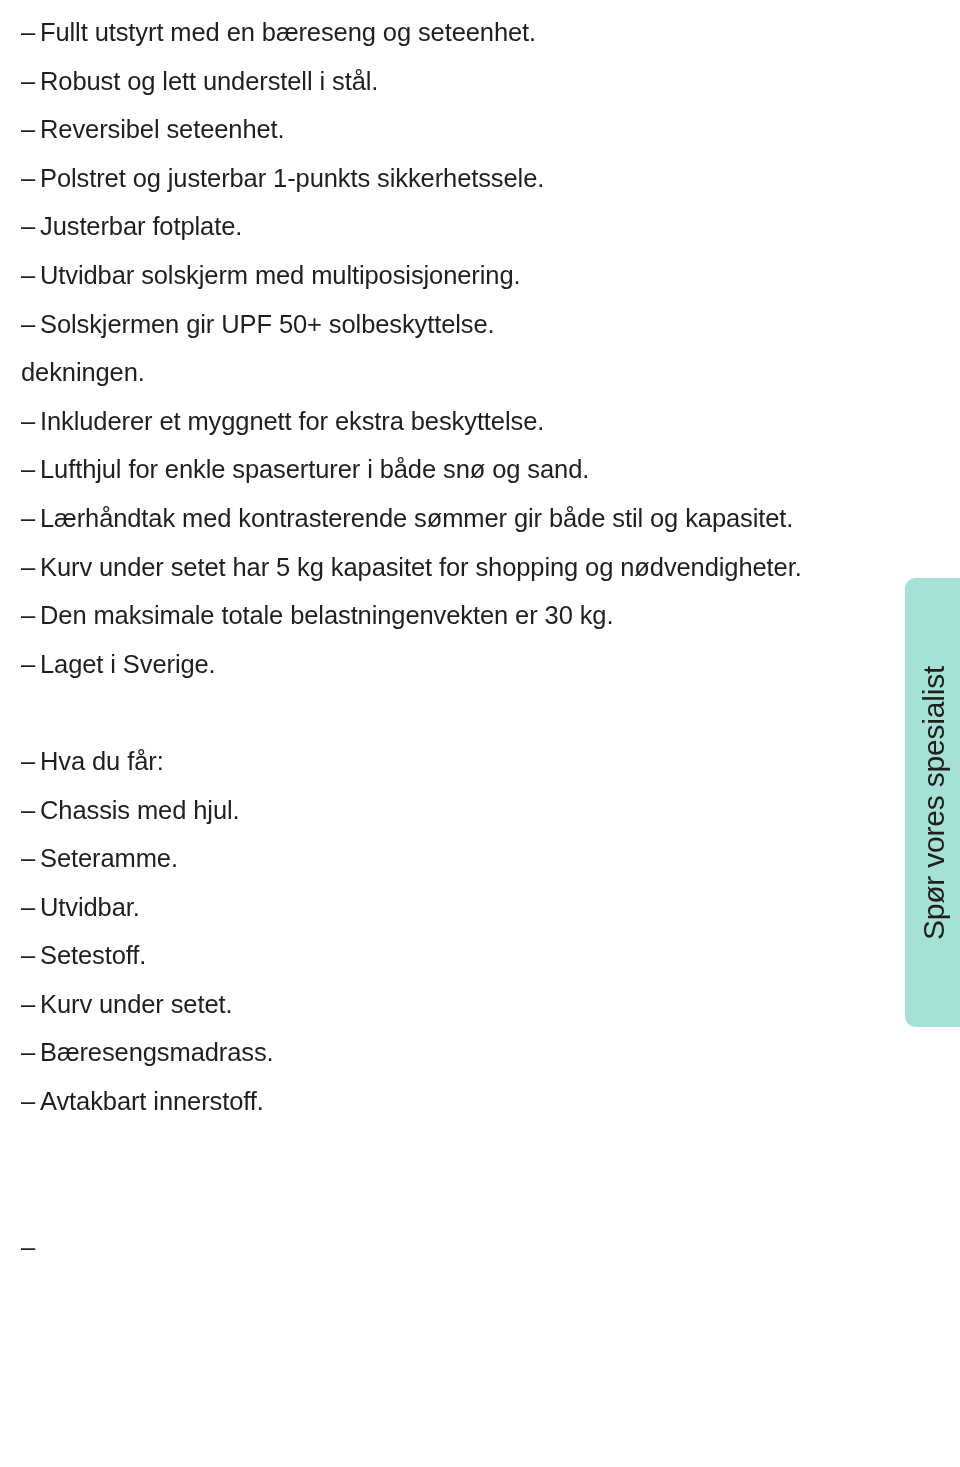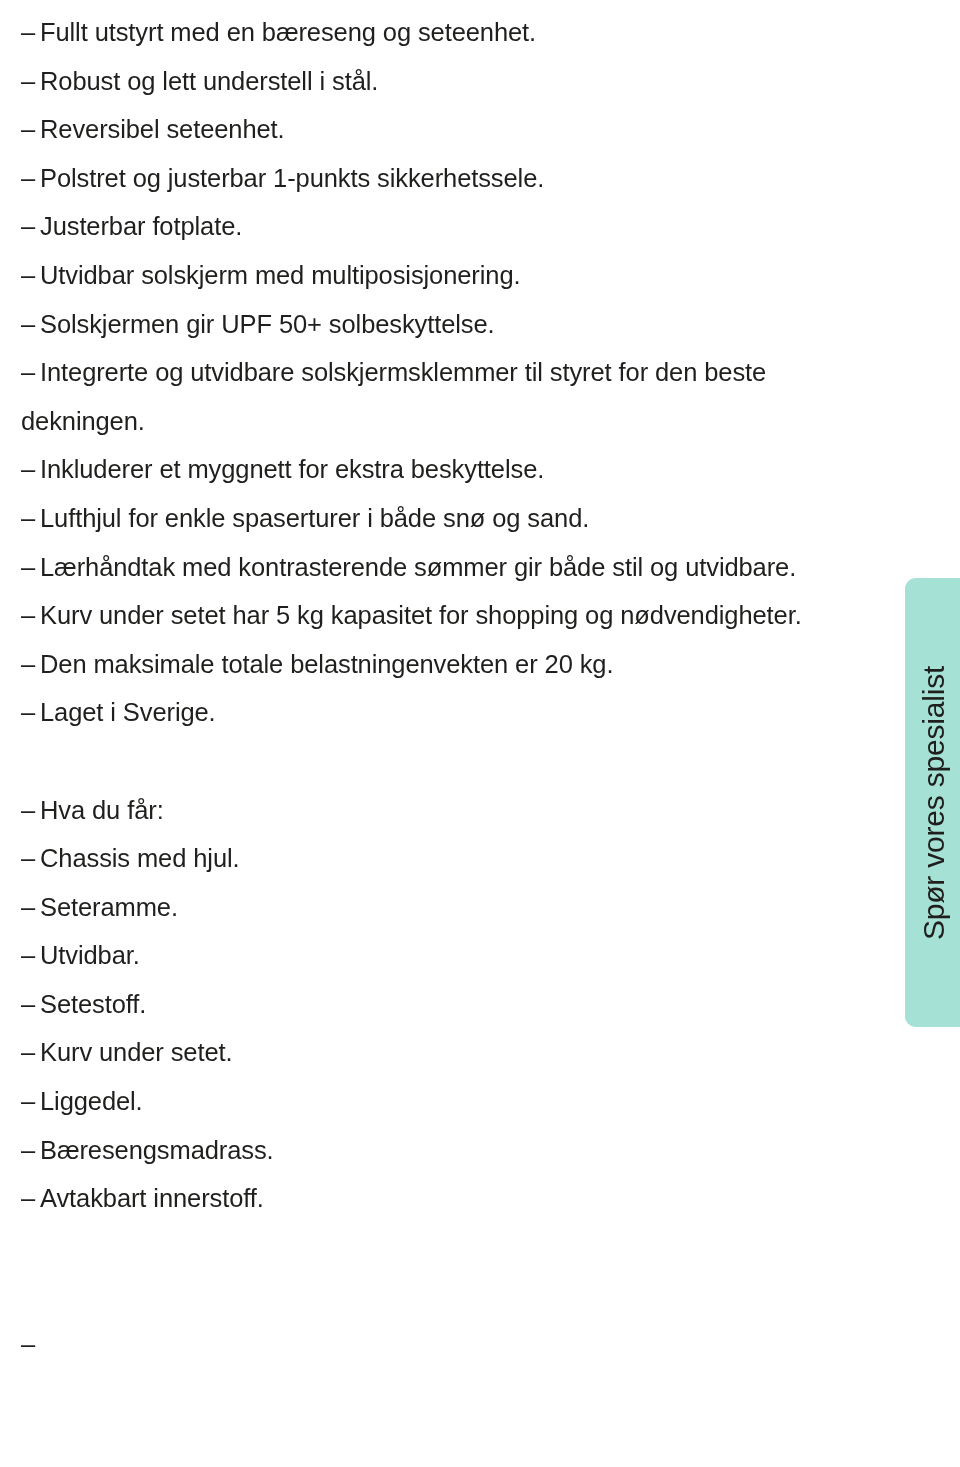--- a/index.html
+++ b/index.html
@@ -91,36 +91,34 @@
 <div id="product-spec-sheet">
 
   <ul class="spec-list" id="spec-list">
       <li class="spec-line"><span class="marker">–</span><span class="text">Fullt utstyrt med en bæreseng og seteenhet.</span></li>
       <li class="spec-line"><span class="marker">–</span><span class="text">Robust og lett understell i stål.</span></li>
       <li class="spec-line"><span class="marker">–</span><span class="text">Reversibel seteenhet.</span></li>
       <li class="spec-line"><span class="marker">–</span><span class="text">Polstret og justerbar 1-punkts sikkerhetssele.</span></li>
       <li class="spec-line"><span class="marker">–</span><span class="text">Justerbar fotplate.</span></li>
       <li class="spec-line"><span class="marker">–</span><span class="text">Utvidbar solskjerm med multiposisjonering.</span></li>
       <li class="spec-line"><span class="marker">–</span><span class="text">Solskjermen gir UPF 50+ solbeskyttelse.</span></li>
-      <li class="spec-line"><span class="marker">–</span><span class="text">Integrerte og utvidbare solskjermsklemmer til styret for den beste</span></li>
       <li class="spec-line continuation"><span class="text">dekningen.</span></li>
       <li class="spec-line"><span class="marker">–</span><span class="text">Inkluderer et myggnett for ekstra beskyttelse.</span></li>
       <li class="spec-line"><span class="marker">–</span><span class="text">Lufthjul for enkle spaserturer i både snø og sand.</span></li>
-      <li class="spec-line"><span class="marker">–</span><span class="text">Lærhåndtak med kontrasterende sømmer gir både stil og utvidbare.</span></li>
+      <li class="spec-line"><span class="marker">–</span><span class="text">Lærhåndtak med kontrasterende sømmer gir både stil og kapasitet.</span></li>
       <li class="spec-line"><span class="marker">–</span><span class="text">Kurv under setet har 5 kg kapasitet for shopping og nødvendigheter.</span></li>
-      <li class="spec-line"><span class="marker">–</span><span class="text">Den maksimale totale belastningenvekten er 20 kg.</span></li>
+      <li class="spec-line"><span class="marker">–</span><span class="text">Den maksimale totale belastningenvekten er 30 kg.</span></li>
       <li class="spec-line"><span class="marker">–</span><span class="text">Laget i Sverige.</span></li>
       <li class="spec-line blank"></li>
       <li class="spec-line"><span class="marker">–</span><span class="text">Hva du får:</span></li>
       <li class="spec-line"><span class="marker">–</span><span class="text">Chassis med hjul.</span></li>
       <li class="spec-line"><span class="marker">–</span><span class="text">Seteramme.</span></li>
       <li class="spec-line"><span class="marker">–</span><span class="text">Utvidbar.</span></li>
       <li class="spec-line"><span class="marker">–</span><span class="text">Setestoff.</span></li>
       <li class="spec-line"><span class="marker">–</span><span class="text">Kurv under setet.</span></li>
-      <li class="spec-line"><span class="marker">–</span><span class="text">Liggedel.</span></li>
       <li class="spec-line"><span class="marker">–</span><span class="text">Bæresengsmadrass.</span></li>
       <li class="spec-line"><span class="marker">–</span><span class="text">Avtakbart innerstoff.</span></li>
       <li class="spec-line blank"></li>
       <li class="spec-line blank"></li>
       <li class="spec-line"><span class="marker">–</span></li>
     </ul>
 
   <div id="specialist-tab">
     <span class="tab-label">Spør vores spesialist</span>
   </div>

